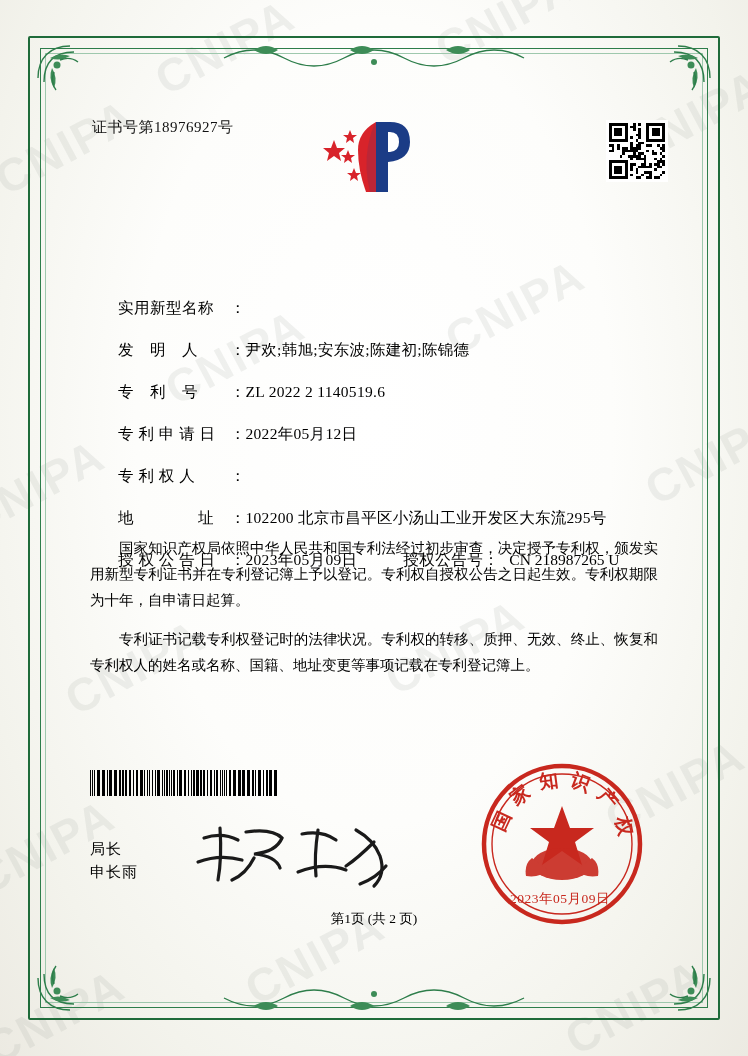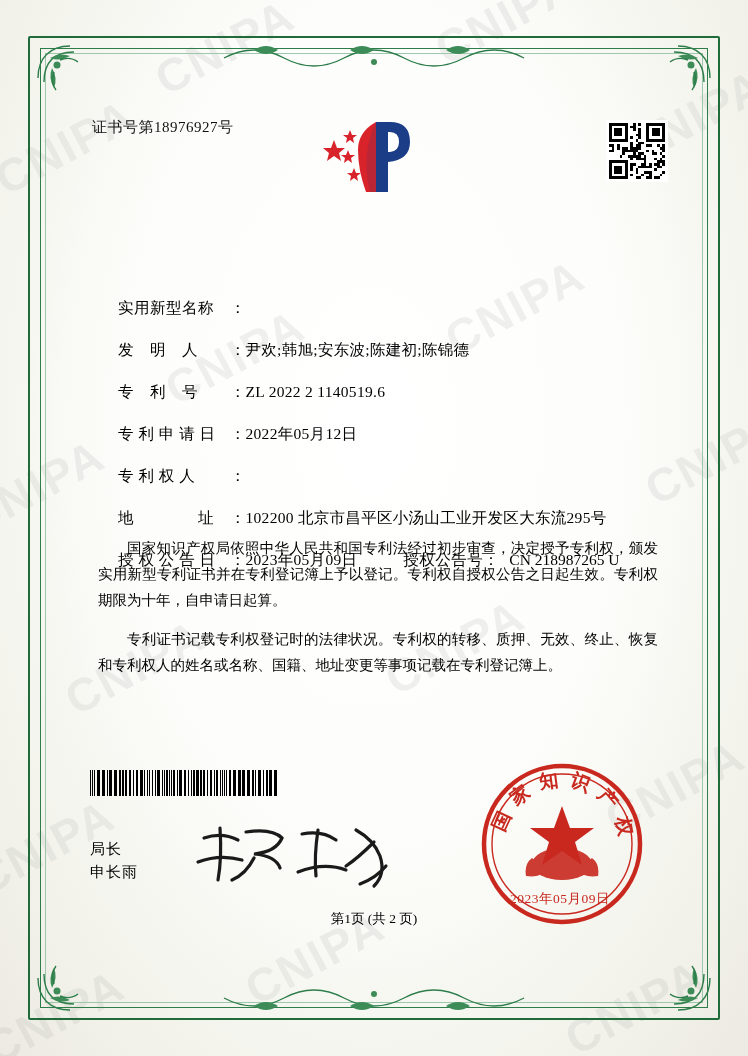--- a/index.html
+++ b/index.html
@@ -147,21 +147,21 @@
   .f-value2 { margin-left: 10px; }
 
   .para {
     position: absolute;
     left: 30px; right: 30px;
     font-size: 14.5px;
     line-height: 26px;
     color: #000;
     text-align: justify;
   }
-  .para p { margin: 0 0 13px 8px; text-indent: 2em; }
+  .para p { margin: 0 0 13px 0; text-indent: 2em; }
 
   .barcode {
     position: absolute;
     left: 30px; top: 700px;
     width: 190px; height: 26px;
   }
   .barcode i {
     display: inline-block;
     height: 100%;
     background: #000;

